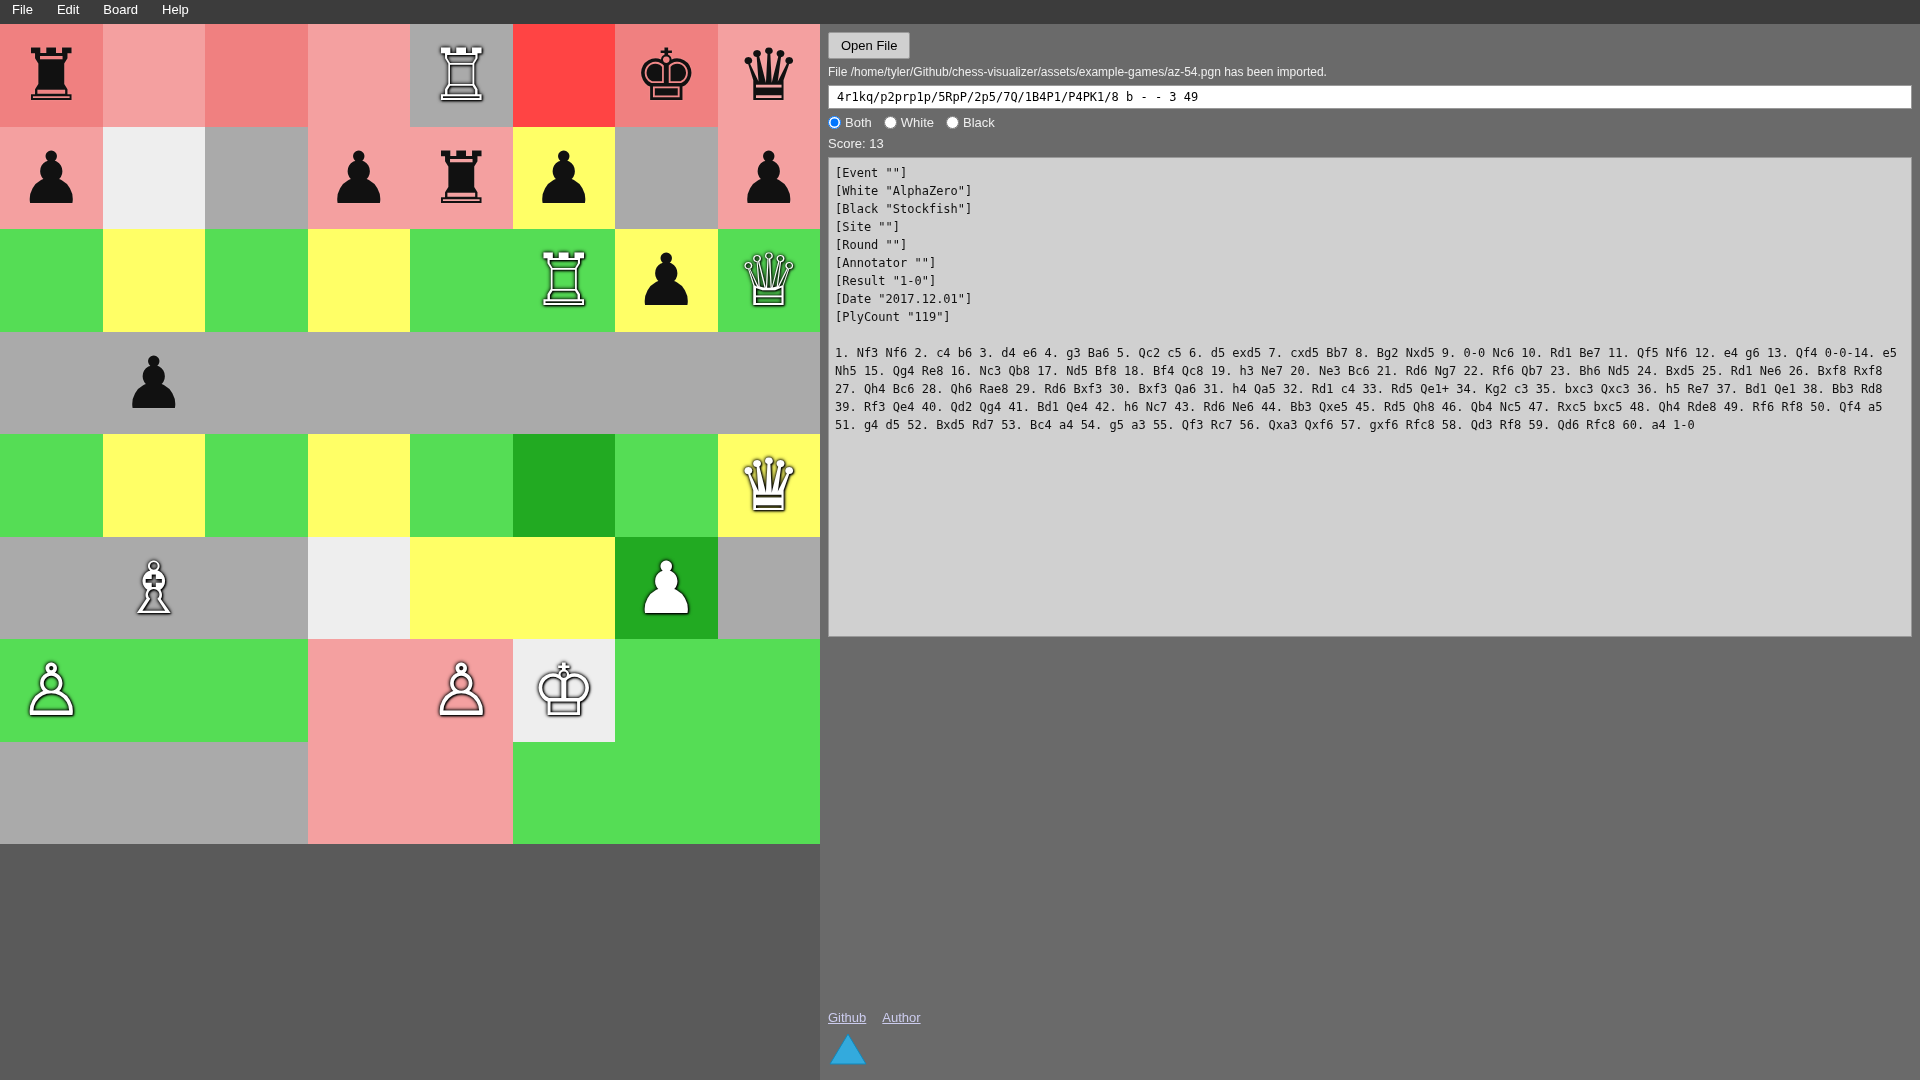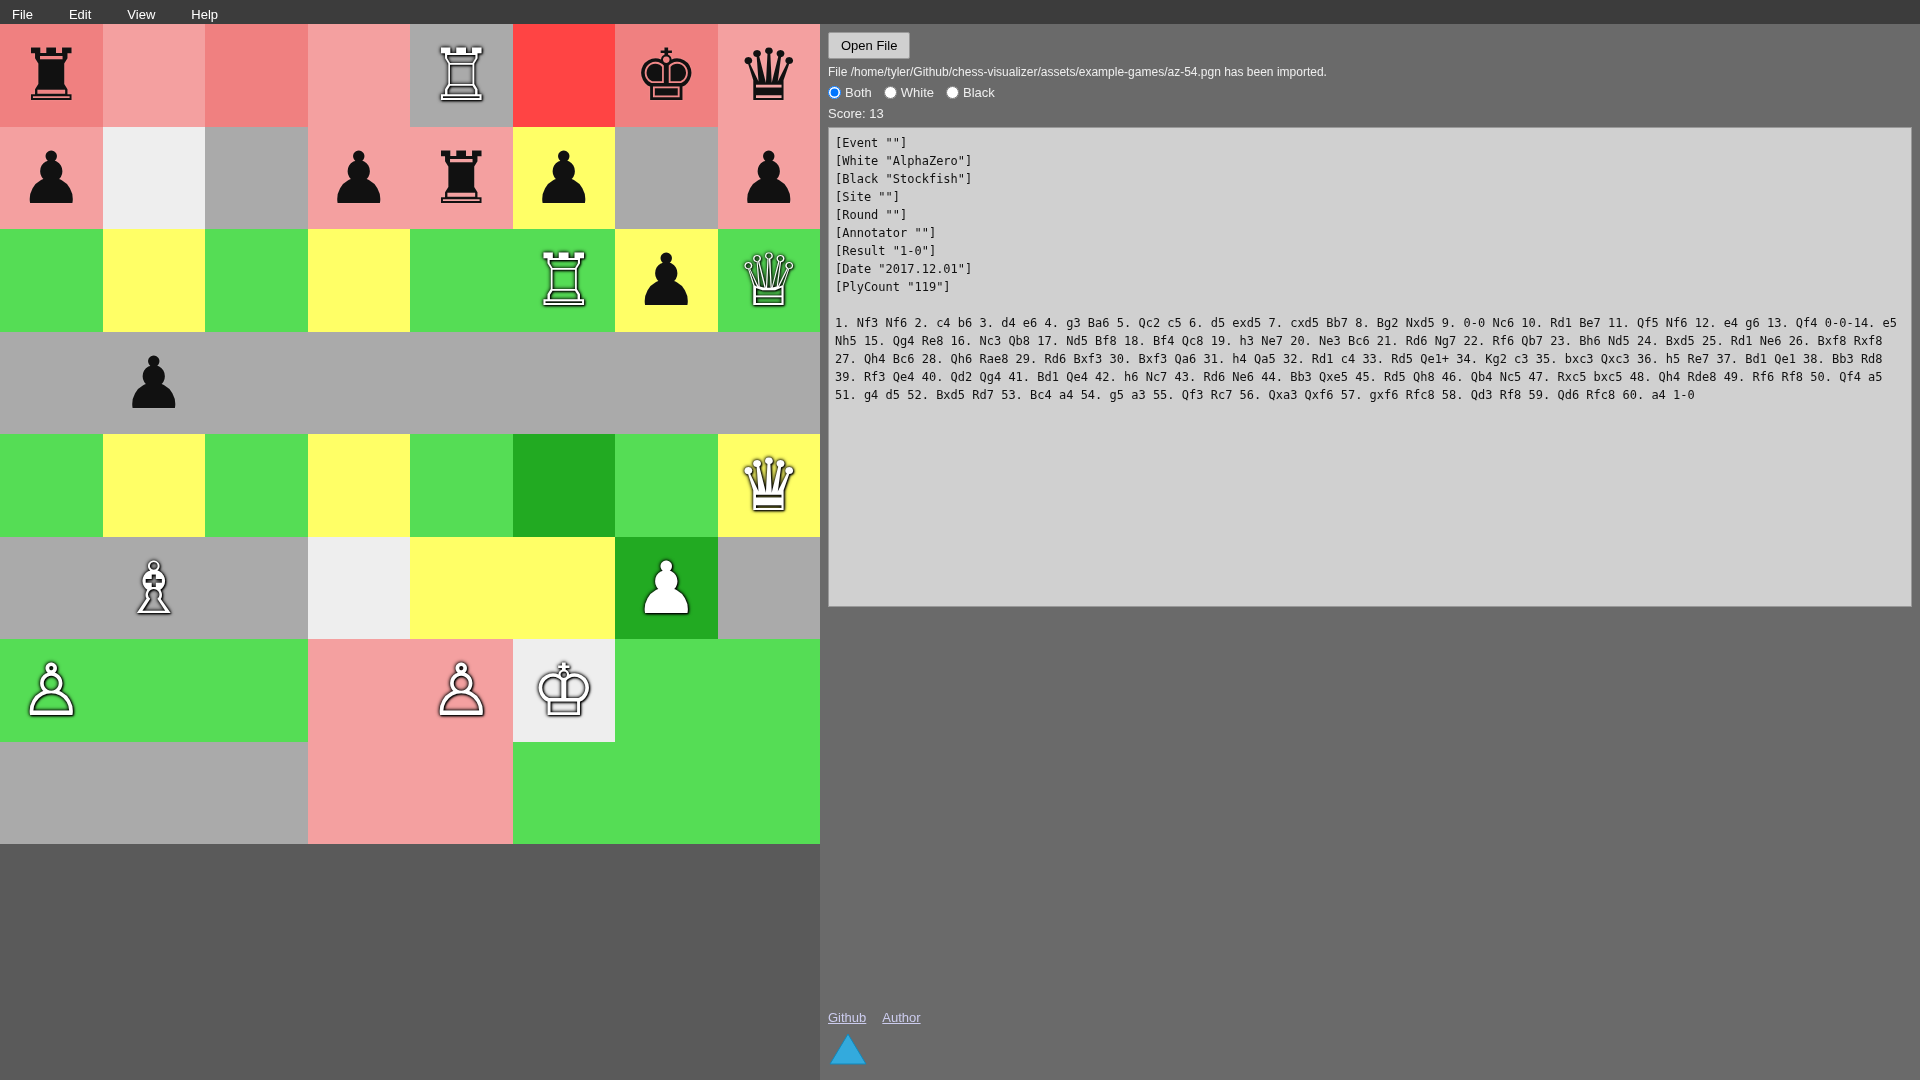--- a/index.html
+++ b/index.html
@@ -1,18 +1,18 @@
 <!DOCTYPE html>
 <html><head>
   <meta charset="utf-8">
   <style>
     * { box-sizing: border-box; margin: 0; padding: 0; }
     body { font-family: 'Segoe UI', Arial, sans-serif; font-size: 13px; background: #5a5a5a; color: #000; width: 1920px; height: 1080px; overflow: hidden; }
     
-    #menu-bar { background: #3c3c3c; color: #fff; display: flex; gap: 12px; height: 24px; align-items: flex-end; }
+    #menu-bar { background: #3c3c3c; color: #fff; display: flex; gap: 0; height: 24px; align-items: flex-start; }
     .menu-item { padding: 2px 12px; cursor: pointer; color: #fff; font-size: 13px; }
     
     #main { display: flex; height: calc(1080px - 24px); }
     
     #board-container { width: 820px; min-width: 820px; height: 1056px; display: grid; grid-template-columns: repeat(8, 102.5px); grid-template-rows: repeat(8, 102.5px); }
     
     .cell { width: 102.5px; height: 102.5px; display: flex; align-items: center; justify-content: center; position: relative; }
     .piece { font-size: 72px; line-height: 1; user-select: none; }
     
     #right-panel { flex: 1; background: #6a6a6a; display: flex; flex-direction: column; padding: 8px; gap: 6px; }
@@ -41,21 +41,21 @@
     .version-text { color: #ddd; font-size: 12px; margin-top: 4px; }
     
     .logo { width: 40px; height: 40px; margin-top: 4px; }
   </style>
 </head>
 <body>
 
 <div id="menu-bar">
   <span class="menu-item">File</span>
   <span class="menu-item">Edit</span>
-  <span class="menu-item">View</span>
+  <span class="menu-item">Board</span>
   <span class="menu-item">Help</span>
 </div>
 
 <div id="main">
 
   <div id="board-container">
       <div class="cell" style="background: rgb(240, 128, 128);">
         <span class="piece" style="color: rgb(17, 17, 17); text-shadow: rgba(255, 255, 255, 0.2) 0px 0px 2px;">♜</span>
       </div>
       <div class="cell" style="background: rgb(244, 160, 160);"></div>
@@ -164,20 +164,23 @@
     <div class="row">
       <button class="btn">Open File</button>
     </div>
 
 
 
     <div class="row">
       <span class="status-text">File /home/tyler/Github/chess-visualizer/assets/example-games/az-54.pgn has been imported.</span>
     </div>
 
+    <div class="row">
+      <input type="text" id="fen-input" style="width: 100%; background: rgb(255, 255, 255); border: 1px solid rgb(153, 153, 153); padding: 4px 8px; font-size: 12px; font-family: monospace;" value="4r1kq/p2prp1p/5RpP/2p5/7Q/1B4P1/P4PK1/8 b - - 3 49">
+    </div>
 
 
     <div class="row radio-group">
       <label class="radio-label">
         <input type="radio" name="side" checked="" style="">
         <span>Both</span>
       </label>
       <label class="radio-label">
         <input type="radio" name="side" style="">
         <span>White</span>

